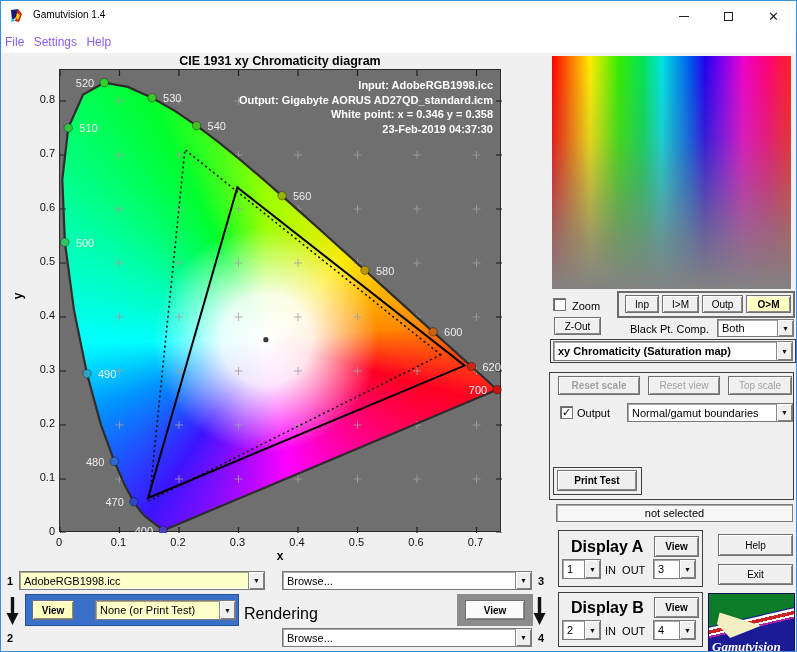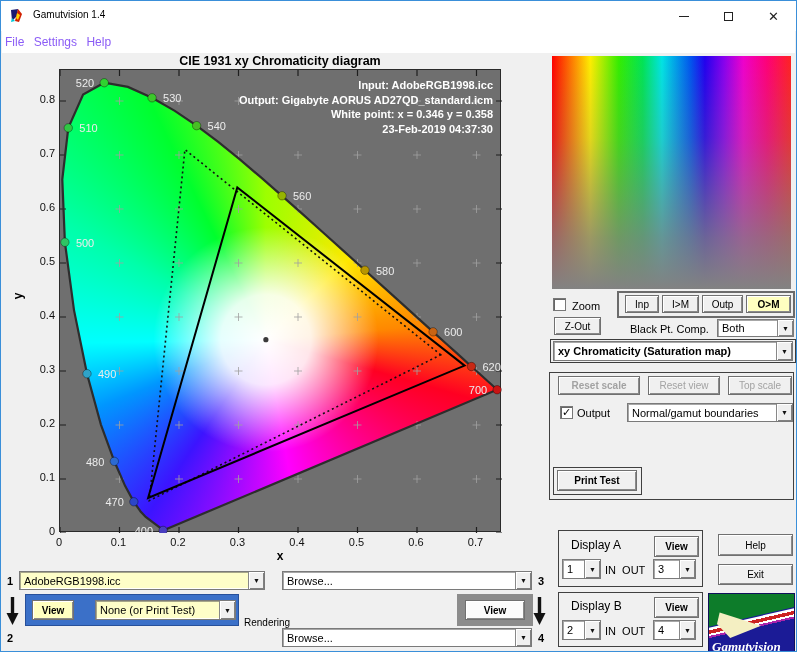--- a/index.html
+++ b/index.html
@@ -41,21 +41,21 @@
     display:flex;align-items:center;font-size:11px;color:#000;}
   .combo .txt{flex:1;padding:12px 4px;white-space:nowrap;overflow:hidden;}
   .combo .dd{width:16px;align-self:stretch;background:#f0f0f0;border-left:1px solid #888;
     box-shadow:inset 1px 1px 0 #fff,inset -1px -1px 0 #808080;
     display:flex;align-items:center;justify-content:center;font-size:7px;color:#111;}
   .combo.yellow{background:#fefec8;}
   .combo.green{background:#dcf8dc;}
   .cb{position:absolute;width:13px;height:13px;background:#fff;border:1px solid #777;
     box-shadow:inset 1px 1px 0 #666;font-size:11px;line-height:11px;text-align:center;color:#000;}
   .label{position:absolute;font-size:11px;color:#000;white-space:pre;}
-  .label.bold{font-weight:normal;font-size:12px;}
+  .label.bold{font-weight:bold;font-size:16px;}
   .sunken-field{position:absolute;background:#f6f6f6;border:1px solid #7a7a7a;
     box-shadow:inset 1px 1px 0 rgba(60,60,60,.4);display:flex;align-items:center;justify-content:center;font-size:11px;}
   .bluepanel{position:absolute;background:#3b70c8;border:1px solid #27509a;}
   .graypanel{position:absolute;background:#8c8c8c;}
   .logo{position:absolute;left:707px;top:592px;width:87px;height:64px;background:#1b1b96;overflow:hidden;border:1px solid #10105a;}
   .logo .green{position:absolute;left:-12px;top:-16px;width:130px;height:36px;background:#0d7c2a;transform:rotate(-13deg);}
   .logo .stripes{position:absolute;left:-14px;top:22px;width:132px;height:12px;transform:rotate(-13deg);
     background:linear-gradient(#ffffff 0 2.5px,#cc2222 2.5px 6px,#ffffff 6px 8px,#aa22aa 8px 10px,rgba(0,0,0,0) 10px);}
   .logo .gamut{position:absolute;left:8px;top:15px;width:44px;height:29px;background:#f4efc2;
     clip-path:polygon(6% 12%,100% 58%,30% 100%,0 52%);}
@@ -170,20 +170,21 @@
   <div class="btn disabled" style="left:727px;top:375px;width:64px;height:19px;">Top scale</div>
   <span class="cb" style="left:559px;top:405px;">✓</span>
   <span class="label" style="left:576px;top:406px;">Output</span>
   <div class="combo" style="left:626px;top:402px;width:166px;height:19px;">
     <span class="txt">Normal/gamut boundaries</span>
     <span class="dd">▼</span>
   </div>
   <div class="groupbox" style="left:552px;top:466px;width:89px;height:28px;"></div>
   <div class="btn bold" style="left:556px;top:469px;width:80px;height:21px;">Print Test</div>
 
+  <div class="sunken-field" style="left:555px;top:503px;width:237px;height:18px;">not selected</div>
 
   <div class="groupbox" style="left:557px;top:529px;width:145px;height:57px;"></div>
   <span class="label bold" style="left:570px;top:537px;">Display A</span>
   <div class="btn bold" style="left:653px;top:535px;width:45px;height:21px;">View</div>
   <div class="combo" style="left:561px;top:558px;width:39px;height:20px;">
     <span class="txt">1</span>
     <span class="dd">▼</span>
   </div>
   <span class="label" style="left:604px;top:563px;">IN  OUT</span>
   <div class="combo" style="left:652px;top:558px;width:43px;height:20px;">
@@ -228,21 +229,21 @@
   <svg class="downarrow" style="left:5px;top:595px;" viewBox="0 0 13 30">
     <path d="M6.5 1 V19" stroke="#111" stroke-width="3.4" fill="none"></path>
     <path d="M0.5 17 L6.5 29 L12.5 17 Z" fill="#111"></path>
   </svg>
   <div class="bluepanel" style="left:24px;top:593px;width:214px;height:32px;"></div>
   <div class="btn yellow" style="left:31px;top:599px;width:42px;height:20px;">View</div>
   <div class="combo yellow" style="left:94px;top:599px;width:141px;height:20px;">
     <span class="txt">None (or Print Test)</span>
     <span class="dd">▼</span>
   </div>
-  <span class="label" style="left:243px;top:604px;font-size:10px;margin-top:12px;">Rendering</span>
+  <span class="label" style="left:243px;top:604px;font-size:16px;">Rendering</span>
   <div class="graypanel" style="left:456px;top:593px;width:76px;height:32px;"></div>
   <div class="btn bold" style="left:464px;top:599px;width:60px;height:20px;background:#fbfbfb;">View</div>
   <svg class="downarrow" style="left:532px;top:595px;" viewBox="0 0 13 30">
     <path d="M6.5 1 V19" stroke="#111" stroke-width="3.4" fill="none"></path>
     <path d="M0.5 17 L6.5 29 L12.5 17 Z" fill="#111"></path>
   </svg>
 
   <span class="label" style="left:6px;top:631px;font-weight:bold;">2</span>
   <div class="combo" style="left:281px;top:627px;width:250px;height:19px;">
     <span class="txt">Browse...</span>

